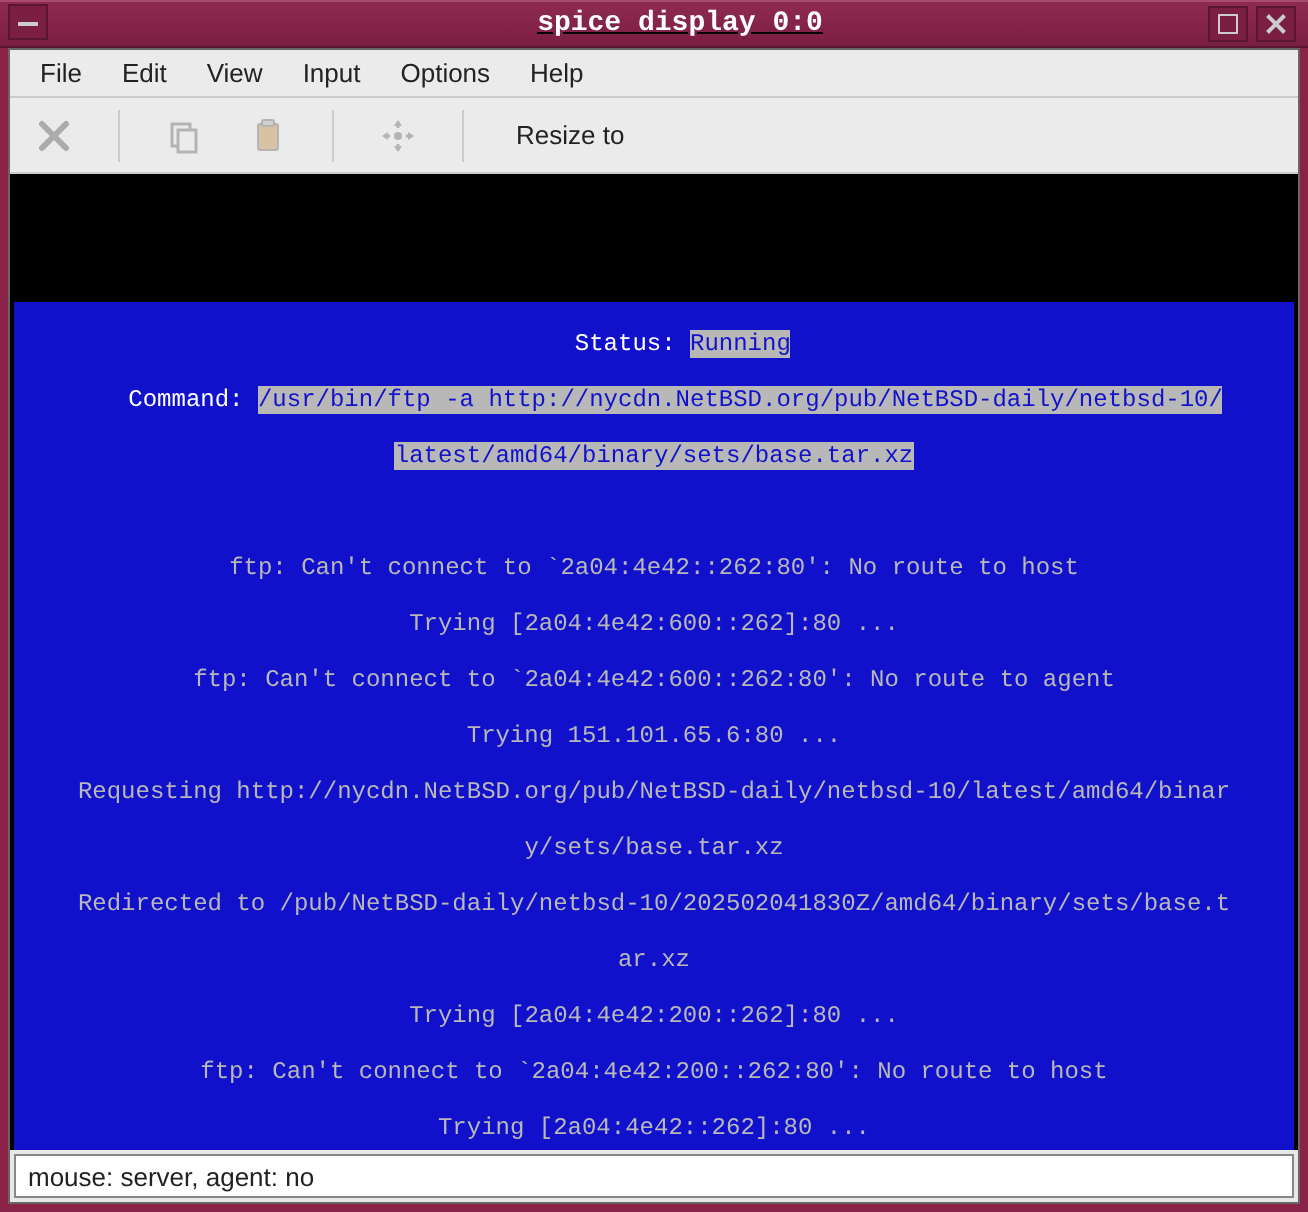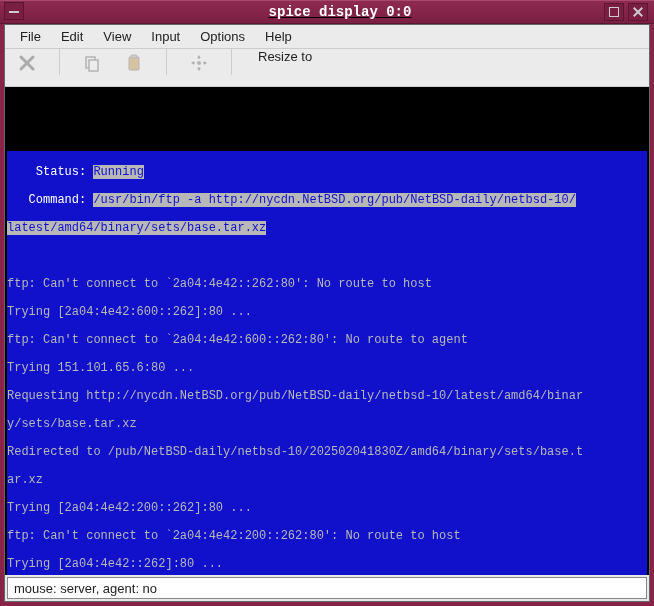--- a/index.html
+++ b/index.html
@@ -69,20 +69,21 @@
   border-bottom: 1px solid #ccc;
 }
 .menuitem {
   padding: 20px 9px;
   color: #222;
 }
 .toolbar {
   height: 38px;
   background: #ebebeb;
   display: flex;
+  align-items: center;
   padding: 0 8px;
   gap: 14px;
   border-bottom: 1px solid #ccc;
 }
 .tool-ico {
   width: 28px; height: 28px;
   display: flex; align-items: center; justify-content: center;
   opacity: 0.55;
 }
 .tool-sep { width: 1px; height: 26px; background: #ccc; margin: 0 4px; }
@@ -99,21 +100,21 @@
   margin-top: 62px;
   background: #1111cc;
   color: #b8b8b8;
   font-family: "Courier New", monospace;
   font-size: 12px;
   line-height: 14px;
   padding: 0;
   white-space: pre;
   letter-spacing: 0;
 }
-.term .row { height: 14px; padding: 0 0; }
+.term .row { height: 14px; padding: 0 12px; text-align: center; }
 .hdr { color: #fff; }
 .hdr .val { background: #b8b8b8; color: #1111cc; }
 .statusbar {
   height: 22px;
   background: #fff;
   border: 1px solid #888;
   margin: 2px;
   display: flex;
   align-items: center;
   padding: 0 6px;

